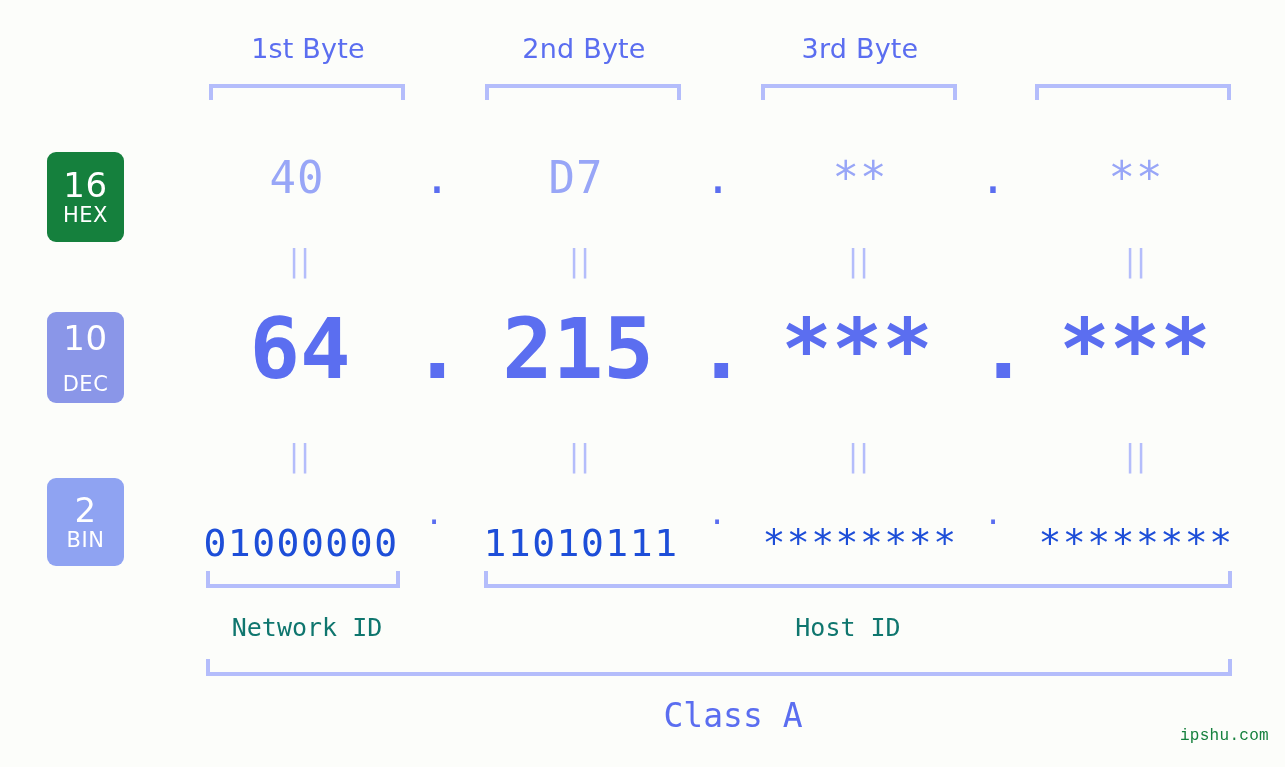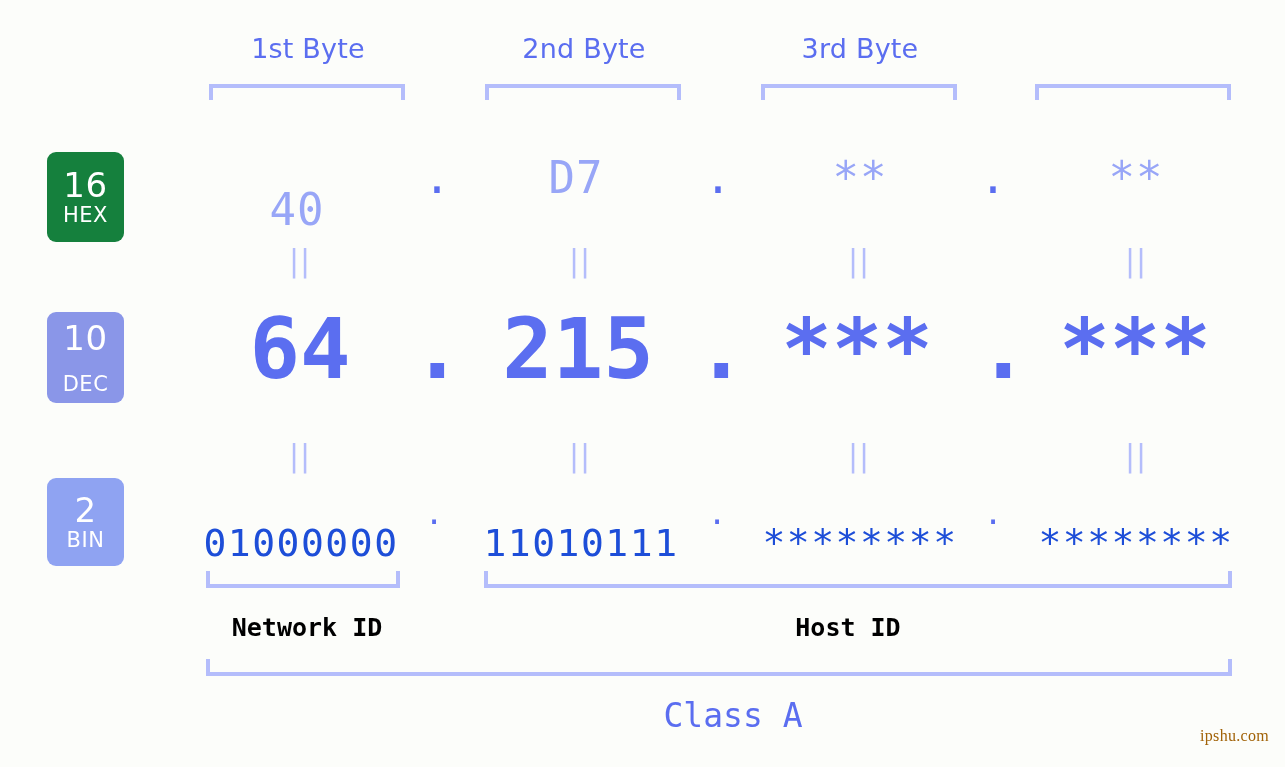--- a/index.html
+++ b/index.html
@@ -155,41 +155,40 @@
     letter-spacing: 1px;
     line-height: 1;
   }
 
   
   .section-label {
     position: absolute;
     text-align: center;
     font-family: "DejaVu Sans Mono", monospace;
     font-size: 25px;
-    color: #000000;
-    white-space: nowrap;
-    font-weight: bold;
+    color: #0f766e;
+    white-space: nowrap;
   }
   .class-label {
     position: absolute;
     text-align: center;
     font-family: "DejaVu Sans Mono", monospace;
     font-size: 33px;
     color: #5b6ef0;
     white-space: nowrap;
   }
 
   
   .watermark {
     position: absolute;
     right: 16px;
     bottom: 22px;
-    font-family: Liberation Serif, serif;
+    font-family: Liberation Mono, monospace;
     font-size: 16px;
-    color: #a16207;
+    color: #15803d;
     letter-spacing: 0.3px;
   }
 </style>
 </head>
 <body>
 
 <div class="stage">
 
   <div class="byte-label" style="left:208px;">1st Byte</div>
   <div class="byte-label" style="left:484px;">2nd Byte</div>
@@ -209,21 +208,21 @@
     <span class="b-num">10</span>
     <span class="b-sub">DEC</span>
   </div>
 
   <div class="badge" style="top:478px; height:88px; background:#8fa3f2;">
     <span class="b-num">2</span>
     <span class="b-sub">BIN</span>
   </div>
 
   <div class="row hex">
-    <div class="cell" style="left:197px;margin-top:32px;">40</div>
+    <div class="cell" style="left:197px;">40</div>
     <div class="dot" style="left:417px;">.</div>
     <div class="cell" style="left:476px;">D7</div>
     <div class="dot" style="left:698px;">.</div>
     <div class="cell" style="left:760px;">**</div>
     <div class="dot" style="left:973px;">.</div>
     <div class="cell" style="left:1036px;">**</div>
   </div>
 
   <div class="eqsep" style="top:246px; left:200px;">||</div>
   <div class="eqsep" style="top:246px; left:480px;">||</div>

